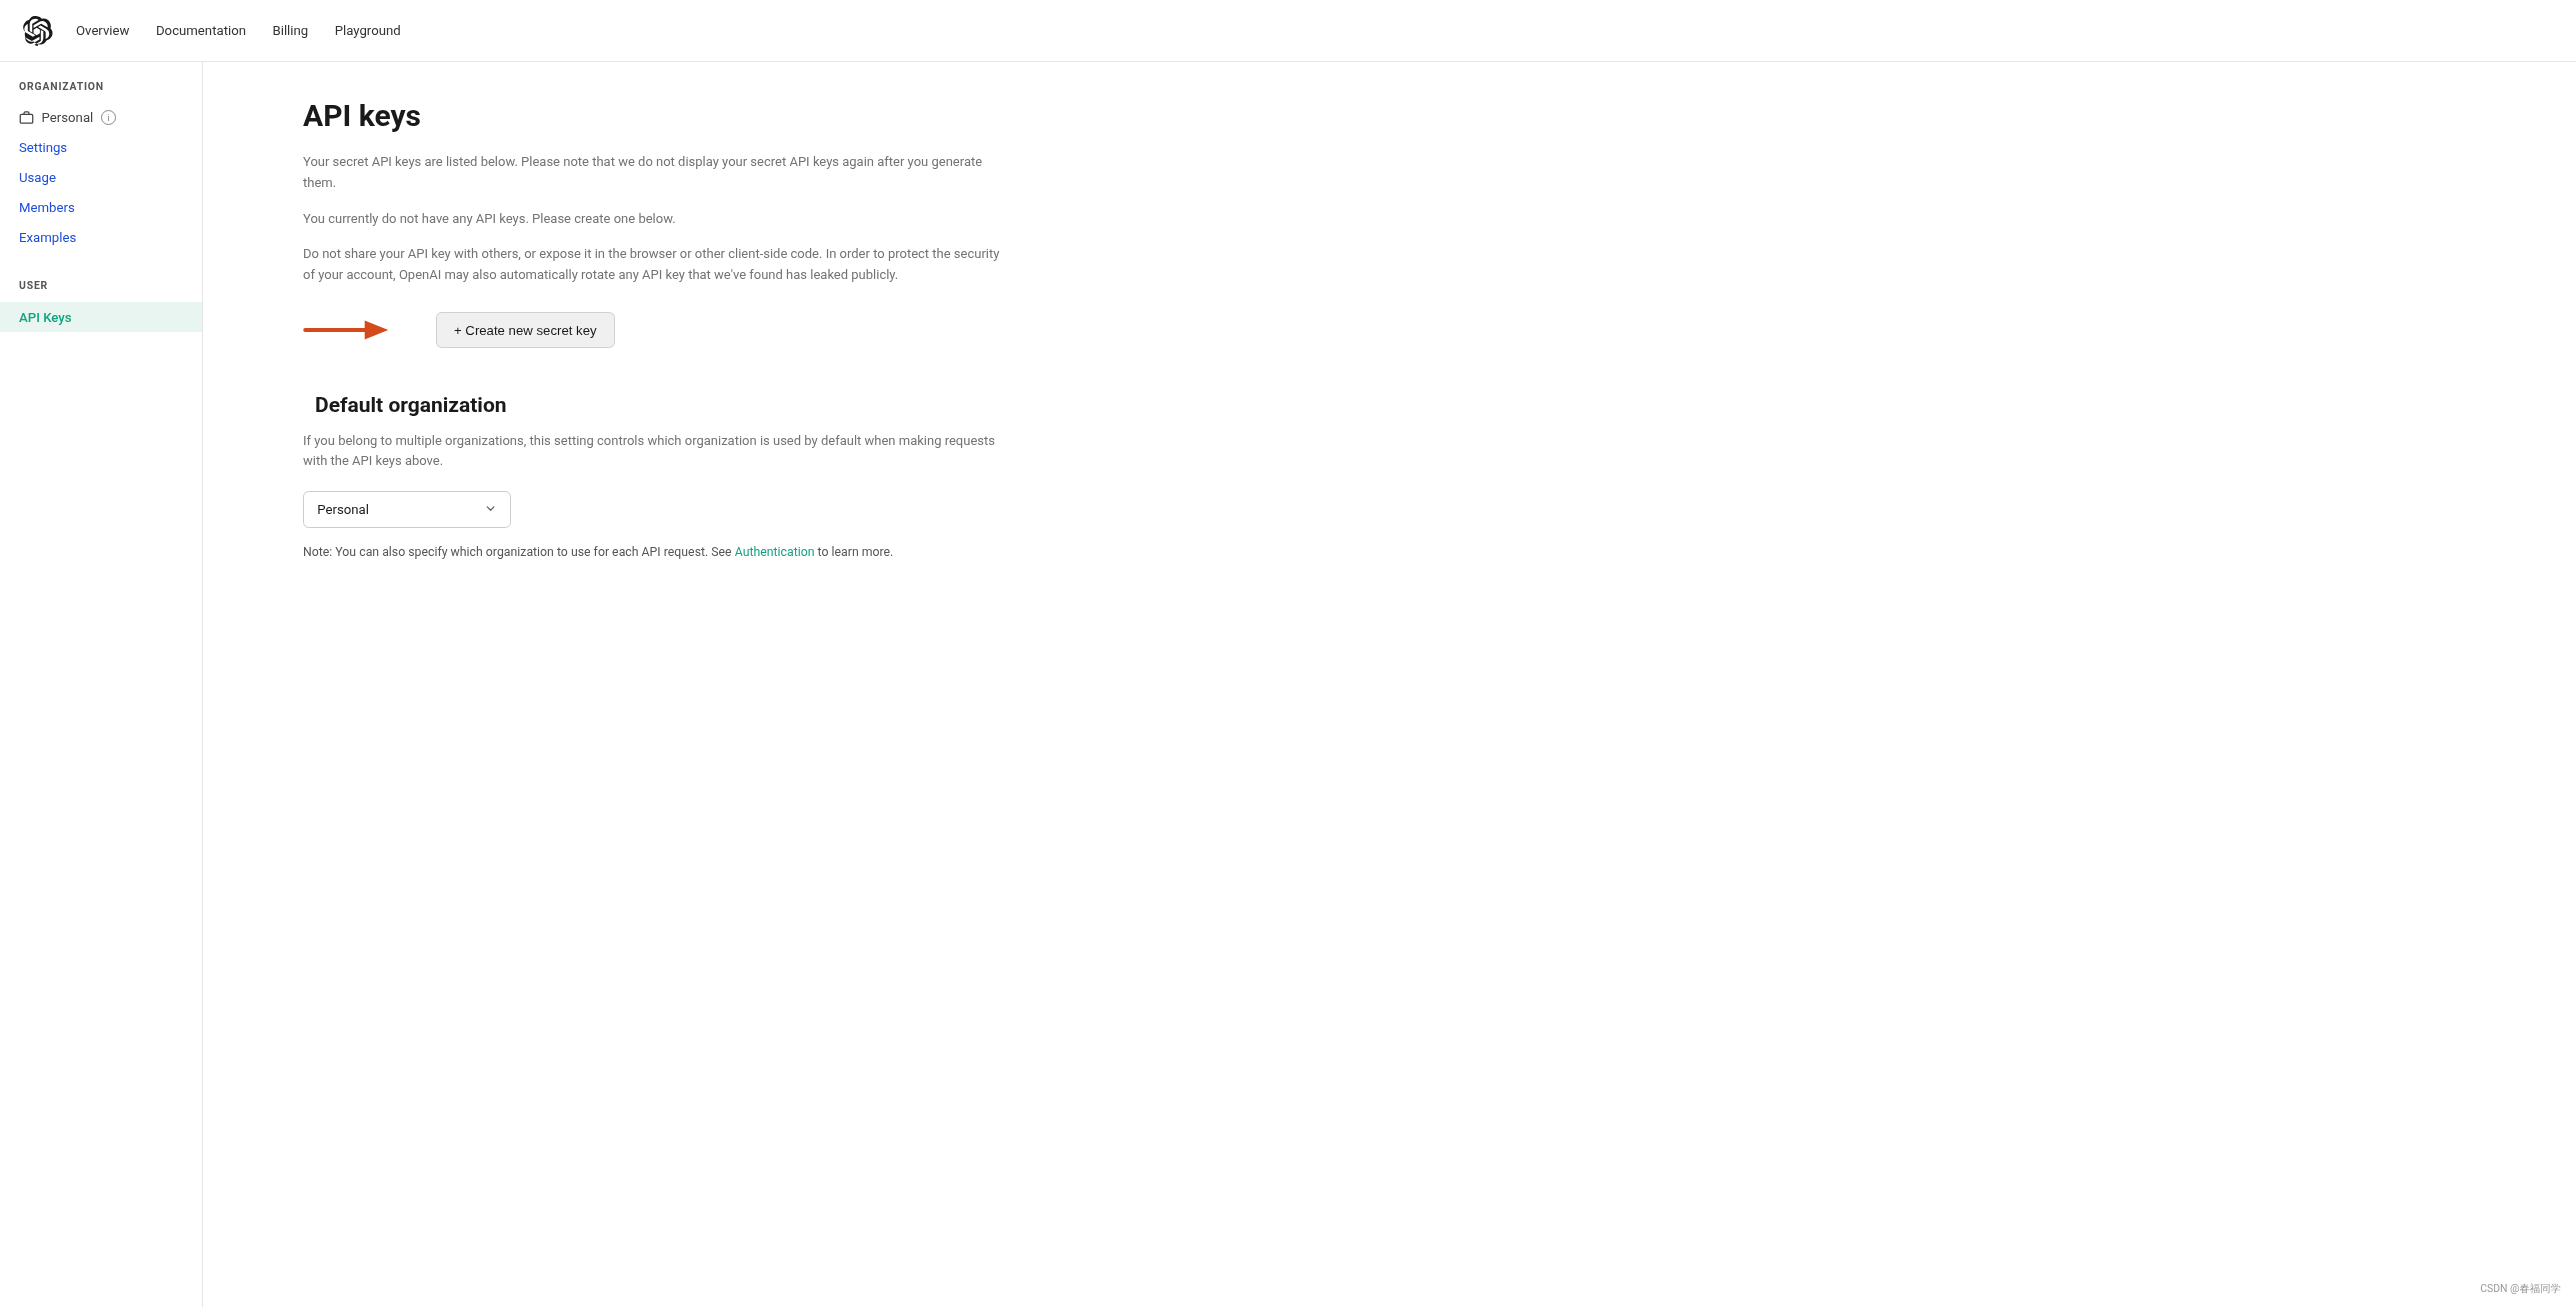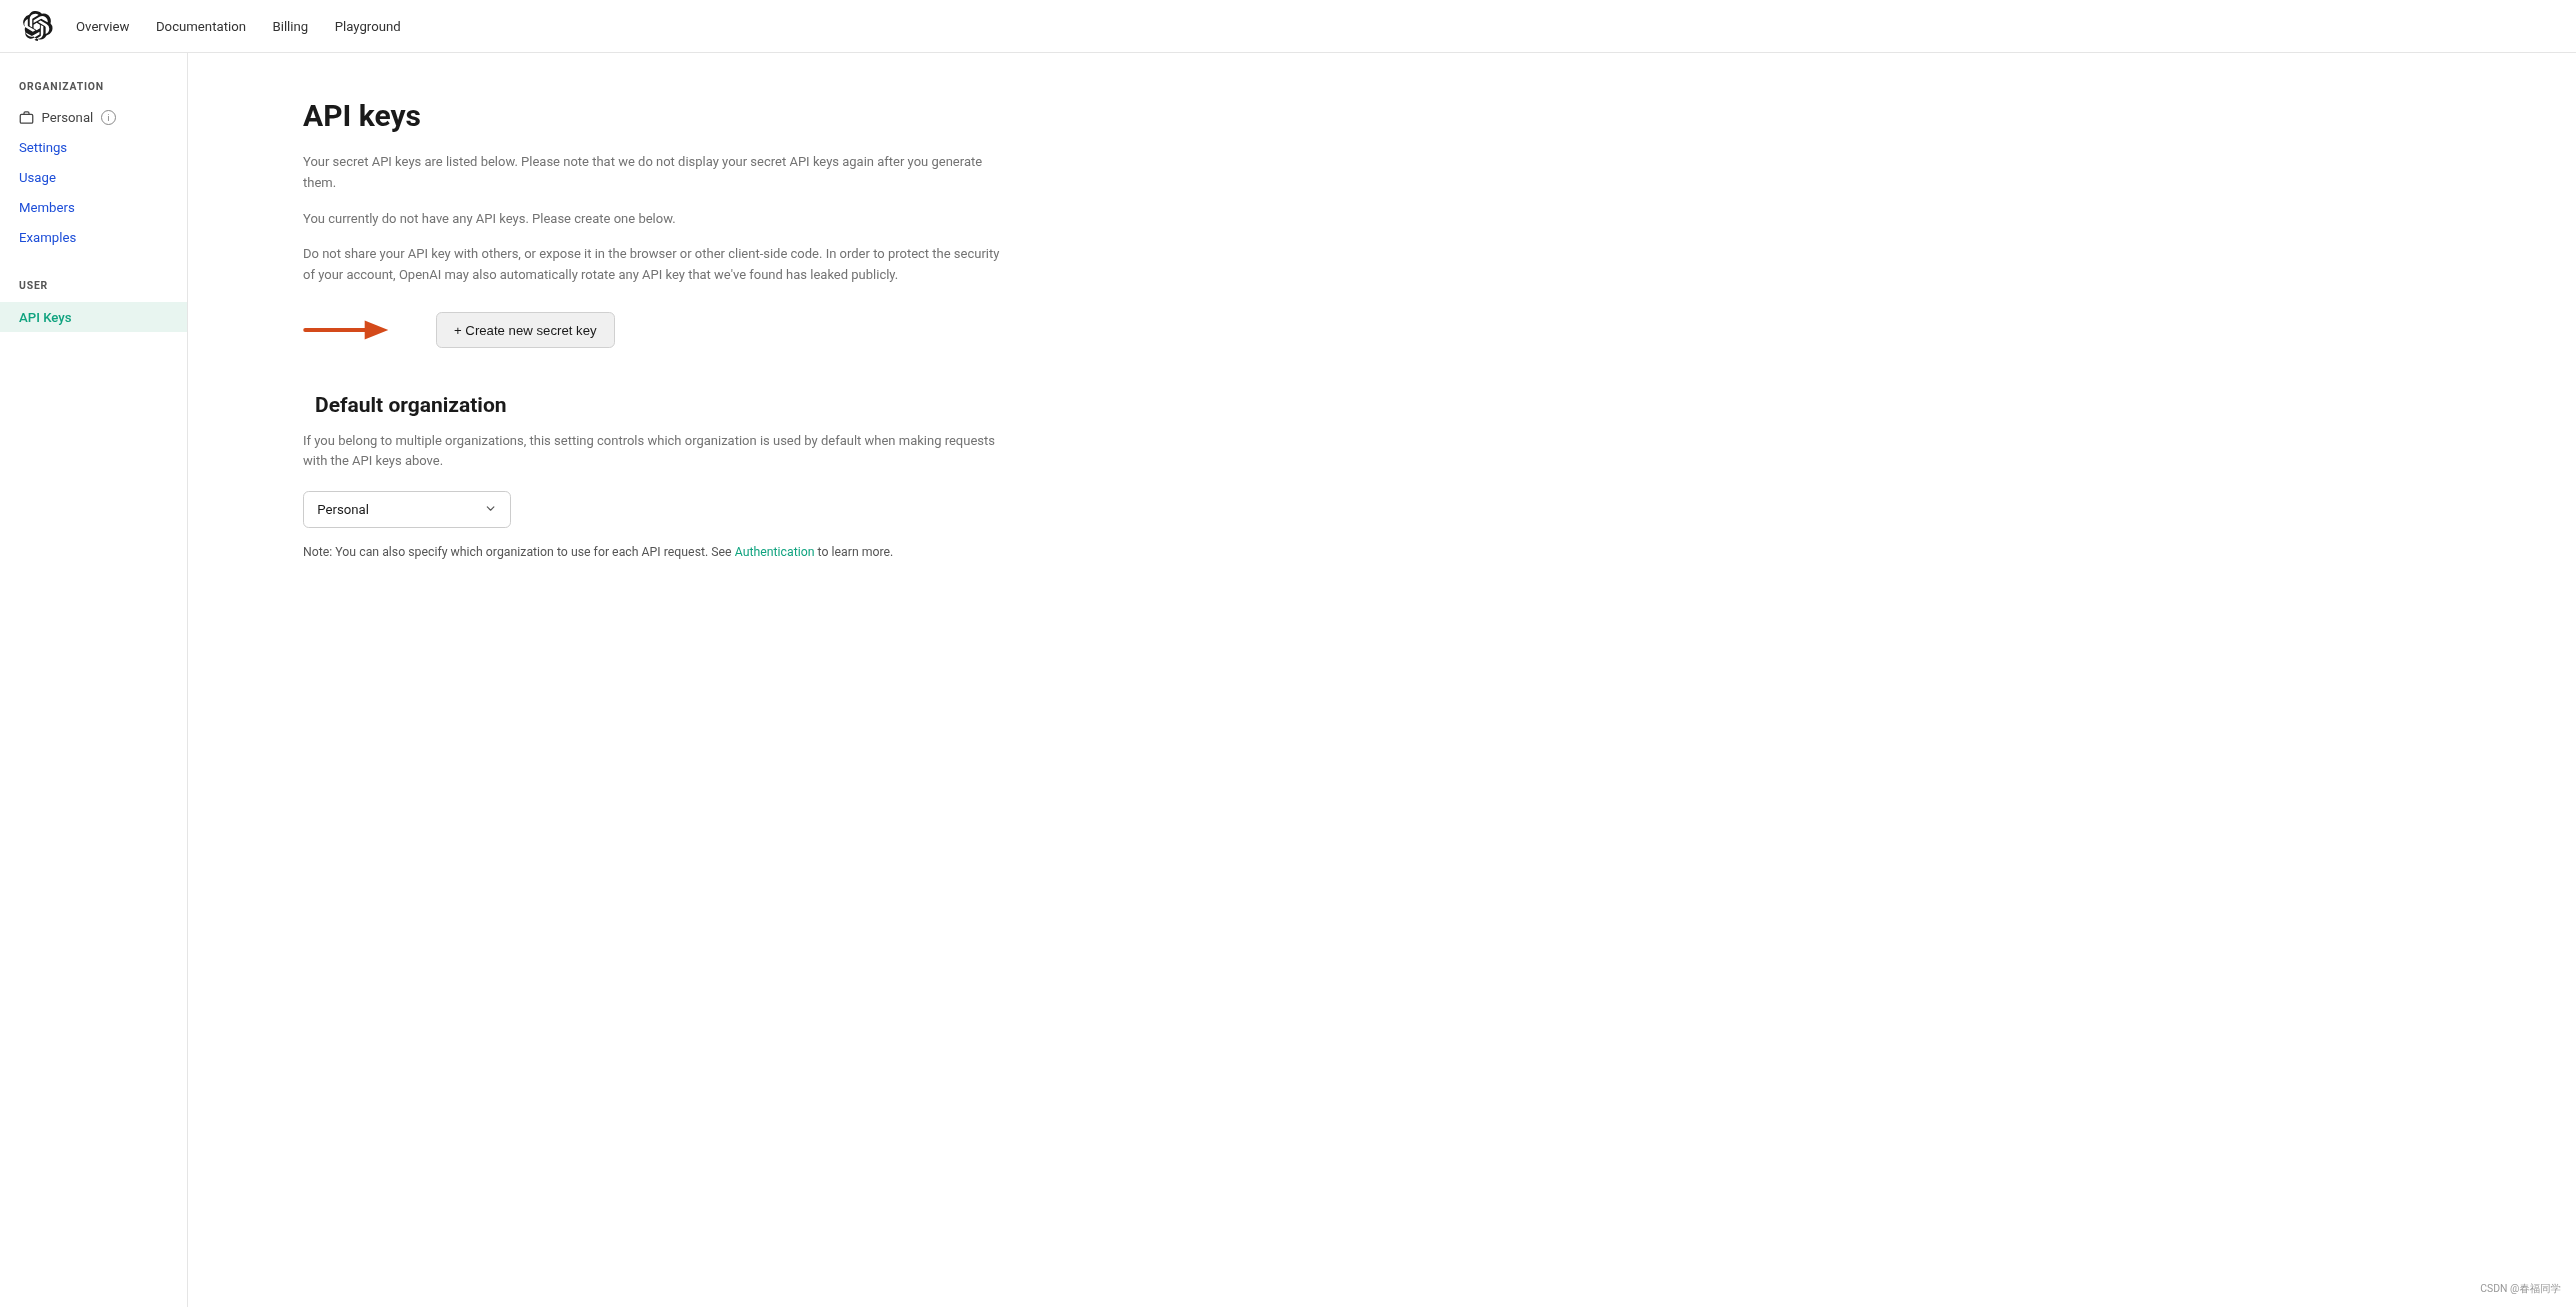--- a/index.html
+++ b/index.html
@@ -13,21 +13,21 @@
       background: #fff;
       color: #1a1a1a;
       font-size: 13.2px;
     }
 
     
     .topnav {
       display: flex;
       align-items: center;
       padding: 0 23px;
-      height: 53px;
+      height: 62px;
       border-bottom: 0.9px solid #e5e5e5;
       background: #fff;
       position: fixed;
       top: 0;
       left: 0;
       right: 0;
       z-index: 100;
     }
 
     .topnav-logo {
@@ -52,21 +52,21 @@
 
     
     .layout {
       display: flex;
       margin-top: 53px;
       min-height: calc(100vh - 53px);
     }
 
     
     .sidebar {
-      width: 188px;
+      width: 203px;
       flex-shrink: 0;
       padding: 26.5px 0;
       border-right: 0.9px solid #e5e5e5;
       background: #fff;
       position: fixed;
       top: 53px;
       bottom: 0;
       left: 0;
       overflow-y: auto;
     }

